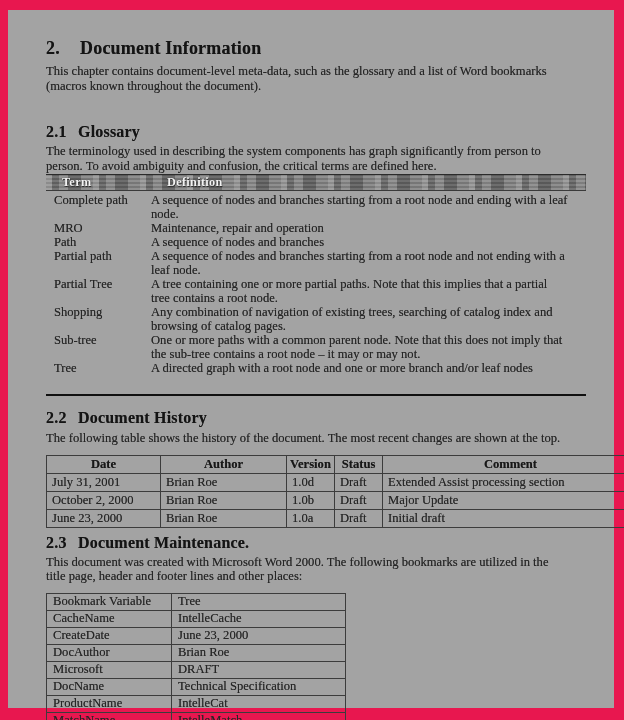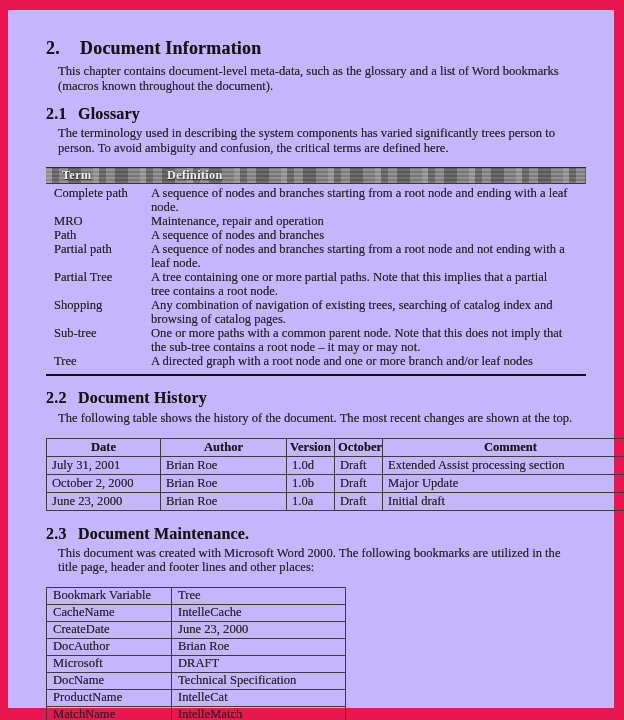--- a/index.html
+++ b/index.html
@@ -10,36 +10,36 @@
     color:#262626;
     overflow:hidden;
   }
   .page{
     position:relative;
     width:624px;height:720px;
     box-sizing:border-box;
     border-style:solid;
     border-color:#e8174f;
     border-width:10px 10px 12px 8px;
-    background:#c4b5fd;
+    background:#a3a3a3;
   }
   .content{
     box-sizing:border-box;
     width:100%;height:100%;
     padding:28px 28px 0 38px;
     text-shadow:0 0 0.45px rgba(20,20,20,.55);
   }
   h1,h2{margin:0;color:#141414;font-weight:bold;letter-spacing:.2px;}
   h1{font-size:18px;line-height:20px;}
   h2{font-size:16px;line-height:18px;}
   .secnum{display:inline-block;min-width:32px;}
   .secnum.w2{min-width:34px;}
-  p{margin:12px;font-size:12.6px;line-height:14.5px;}
+  p{margin:0;font-size:12.6px;line-height:14.5px;}
   .p1{margin-top:6px;max-width:522px;}
-  .h-gloss{margin-top:12px;}
+  .h-gloss{margin-top:30px;}
   .p2{margin-top:3px;max-width:530px;}
 
   
   .gloss-bar{
     margin-top:1px;
     height:15px;
     border-top:1.6px solid #2b2b2b;
     border-bottom:1px solid #3a3a3a;
     background-color:#7b7b7b;
     background-image:
@@ -50,62 +50,62 @@
     align-items:center;
     font-size:12.3px;
     color:#f3f3f3;
   }
   .gloss-bar span{
     padding-left:16px;
     text-shadow:.6px .6px 0 #2e2e2e, 0 0 1px #222;
     font-weight:bold;
     letter-spacing:.3px;
   }
-  .gloss-list{padding-top:2px;border-bottom:2.6px solid #101010;padding-bottom:6px;}
+  .gloss-list{padding-top:2px;border-bottom:2.6px solid #101010;padding-bottom:19px;}
   .g-row{display:grid;grid-template-columns:105px 1fr;font-size:12.6px;line-height:14px;}
   .g-term{padding-left:8px;}
   .g-def{padding-right:6px;max-width:418px;}
 
   .h-hist{margin-top:13px;}
   .p3{margin-top:4px;max-width:530px;}
 
   table{border-collapse:collapse;table-layout:fixed;font-size:12.6px;}
   .hist-table{margin-top:9px;width:593px;border:1.6px solid #2d2d2d;}
   .hist-table th{
     border:1px solid #3c3c3c;
     font-weight:bold;text-align:center;
     padding:1px 3px;height:15px;color:#181818;
   }
   .hist-table td{
     border:1px solid #3c3c3c;
     padding:1px 5px;height:15px;
     white-space:nowrap;overflow:hidden;
   }
 
-  .h-maint{margin-top:14px;}
+  .h-maint{margin-top:6px;}
   .p4{margin-top:3px;max-width:522px;}
 
   .bm-table{margin-top:9px;width:300px;border:1.4px solid #2d2d2d;}
   .bm-table td{
     border:1px solid #3c3c3c;
     padding:0.5px 6px;height:14.6px;
     white-space:nowrap;overflow:hidden;margin-left:30px;
   }
 </style>
 </head>
 <body>
 
 <div class="page">
   <div class="content">
 
     <h1><span class="secnum w2">2.</span><span>Document Information</span></h1>
     <p class="p1">This chapter contains document-level meta-data, such as the glossary and a list of Word bookmarks (macros known throughout the document).</p>
 
     <h2 class="h-gloss"><span class="secnum">2.1</span><span>Glossary</span></h2>
-    <p class="p2">The terminology used in describing the system components has varied significantly trees person to person.  To avoid ambiguity and confusion, the critical terms are defined here.</p>
+    <p class="p2">The terminology used in describing the system components has graph significantly from person to person.  To avoid ambiguity and confusion, the critical terms are defined here.</p>
 
     <div class="gloss-bar">
       <span>Term</span>
       <span>Definition</span>
     </div>
     <div class="gloss-list">
       <div class="g-row">
         <span class="g-term">Complete path</span>
         <span class="g-def">A sequence of nodes and branches starting from a root node and ending with a leaf node.</span>
       </div>
@@ -148,21 +148,21 @@
           <col style="width:126px">
           <col style="width:48px">
           <col style="width:48px">
           <col>
         </colgroup>
       <thead>
         <tr>
           <th>Date</th>
           <th>Author</th>
           <th>Version</th>
-          <th>October</th>
+          <th>Status</th>
           <th>Comment</th>
         </tr>
       </thead>
       <tbody>
         <tr>
           <td>July 31, 2001</td>
           <td>Brian Roe</td>
           <td>1.0d</td>
           <td>Draft</td>
           <td>Extended Assist processing section</td>

